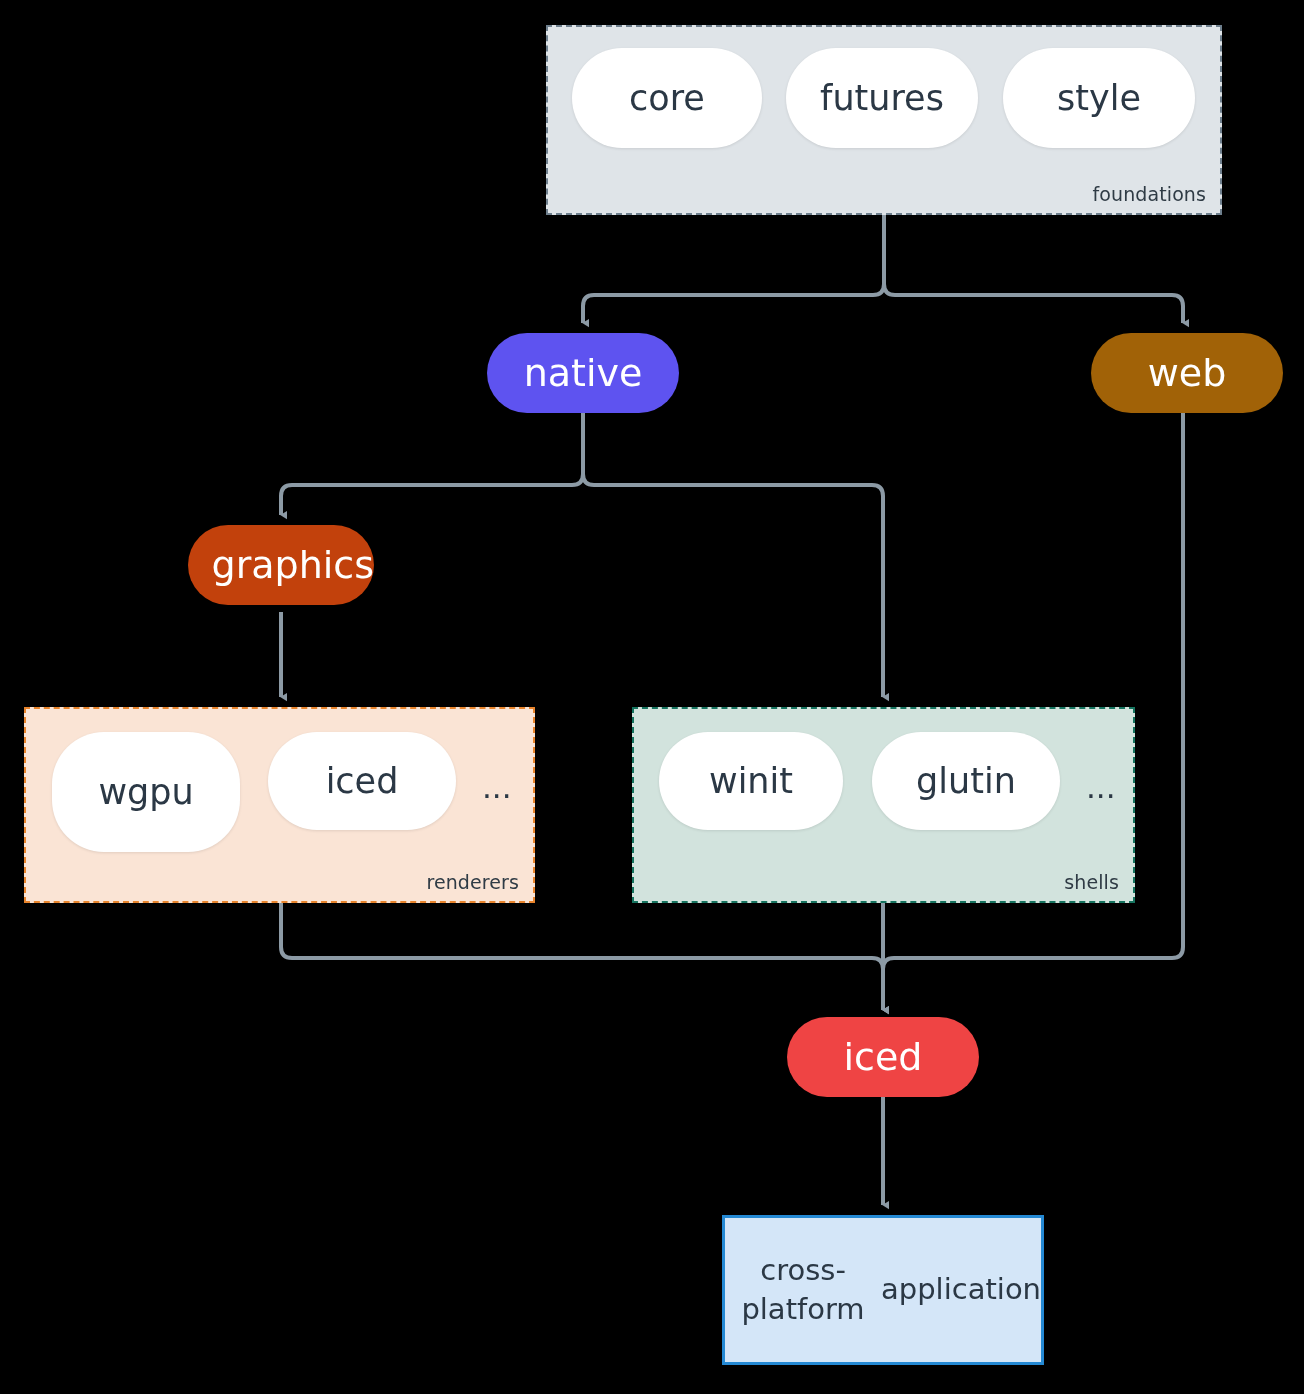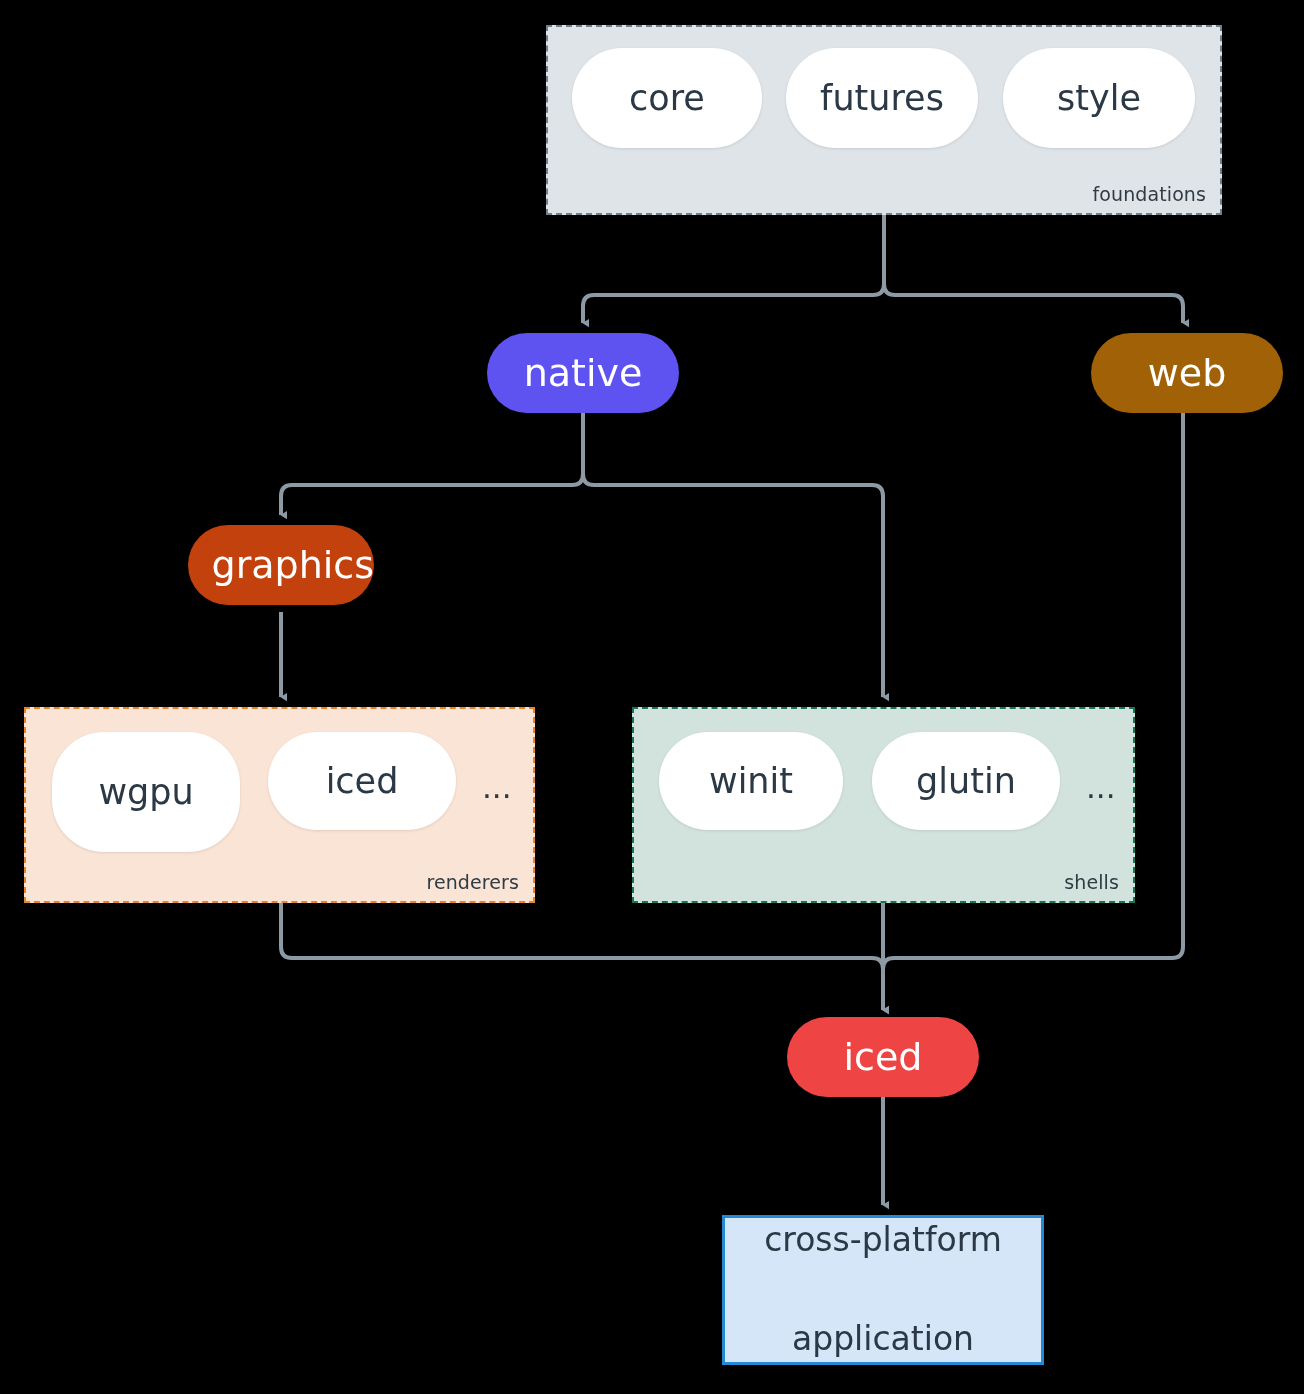--- a/index.html
+++ b/index.html
@@ -60,24 +60,24 @@
     align-items: center;
     justify-content: center;
     font-size: 38px;
     color: #ffffff;
     box-sizing: border-box;
   }
   .rect-node {
     position: absolute;
     box-sizing: border-box;
     display: flex;
-    flex-direction: column;
+    flex-direction: row;
     align-items: center;
-    justify-content: space-between;
-    font-size: 33px;
+    justify-content: flex-end;
+    font-size: 29px;
     color: #2b3845;
     line-height: 1.35;
     text-align: center;
   }
 </style>
 </head>
 <body>
 
 <div id="canvas">
 

